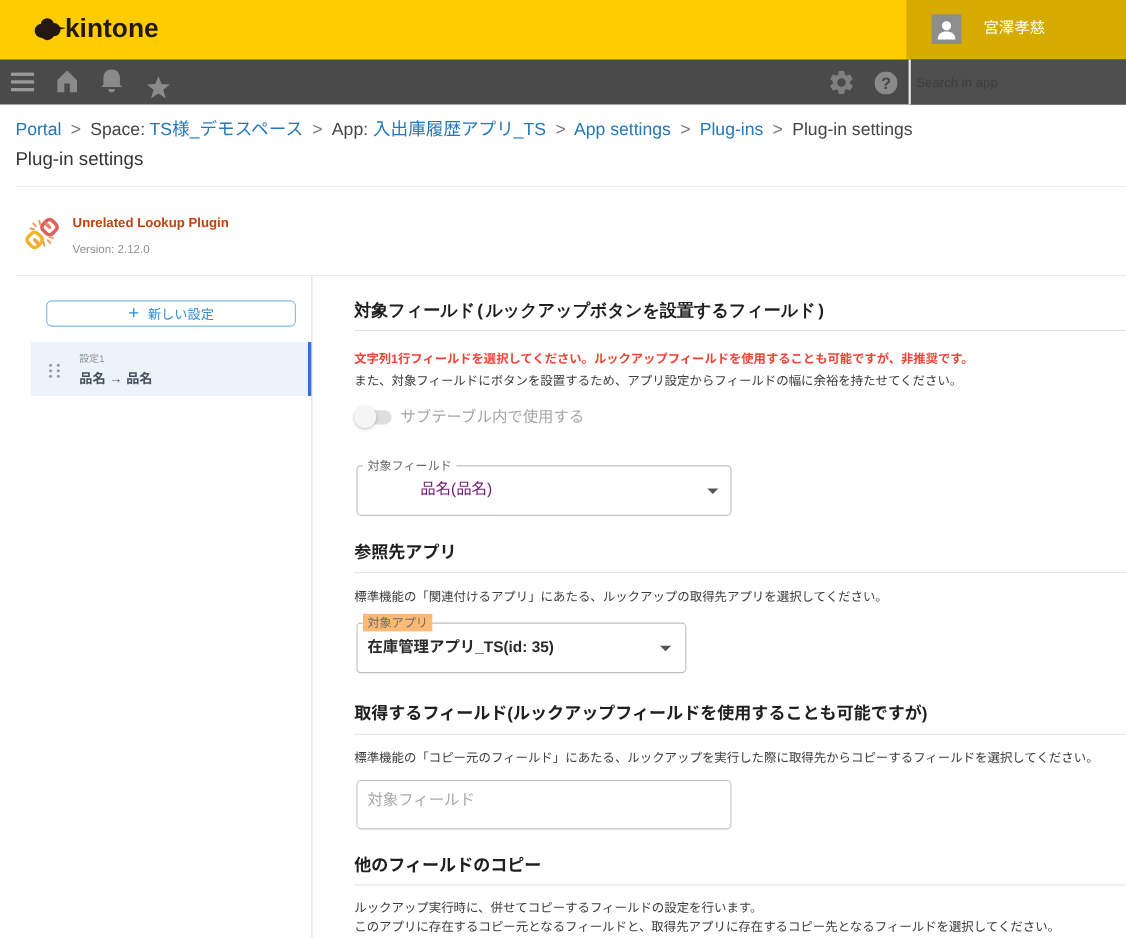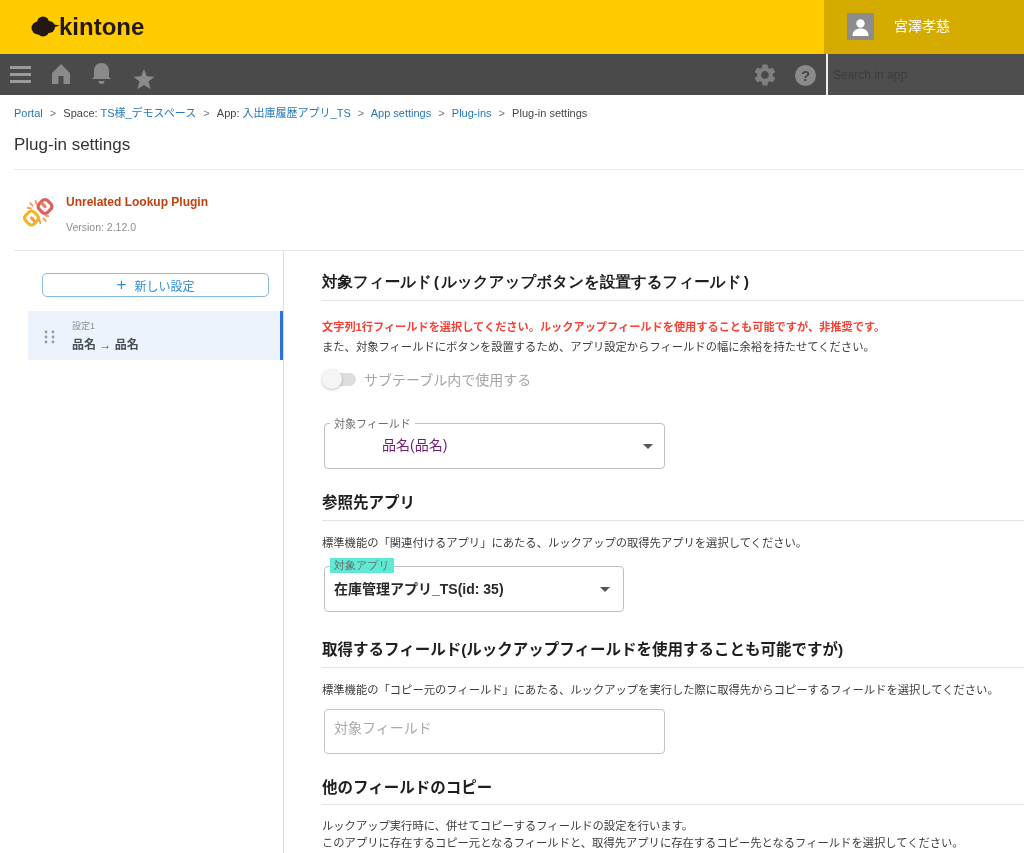--- a/index.html
+++ b/index.html
@@ -55,21 +55,21 @@
 </svg>
 
 <svg class="abs" style="left:795px;top:64.5px;" width="21" height="21" viewBox="0 0 21 21">
   <circle cx="10.5" cy="10.5" r="10.5" fill="#8a8a8a"></circle>
   <text x="10.5" y="15.5" text-anchor="middle" font-family="Liberation Sans, sans-serif" font-size="15" font-weight="bold" fill="#474747">?</text>
 </svg>
 
 <div class="abs" style="left:826px;top:54px;width:198px;height:41px;background:#4e4e4e;border-left:2px solid #ededed;"></div>
 <div class="abs" style="left:833px;top:68px;font-size:12px;color:#3c3c3c;">Search in app</div>
 
-<div class="abs" style="left:14px;top:104px;font-size:11px;color:#555;white-space:nowrap;">
+<div class="abs" style="left:14px;top:104px;font-size:16px;color:#555;white-space:nowrap;">
   <a style="color:#2577b9;text-decoration:none;">Portal</a>
   <span style="color:#777;padding:0 4px;">&gt;</span>
   <span style="color:#444;">Space:</span> <a style="color:#2577b9;text-decoration:none;">TS様_デモスペース</a>
   <span style="color:#777;padding:0 4px;">&gt;</span>
   <span style="color:#444;">App:</span> <a style="color:#2577b9;text-decoration:none;">入出庫履歴アプリ_TS</a>
   <span style="color:#777;padding:0 4px;">&gt;</span>
   <a style="color:#2577b9;text-decoration:none;">App settings</a>
   <span style="color:#777;padding:0 4px;">&gt;</span>
   <a style="color:#2577b9;text-decoration:none;">Plug-ins</a>
   <span style="color:#777;padding:0 4px;">&gt;</span>
@@ -138,21 +138,21 @@
 <div class="abs" style="left:324px;top:423px;width:341px;height:46px;border:1px solid #bfbfbf;border-radius:4px;"></div>
 <div class="abs" style="left:330px;top:415px;font-size:11px;color:#6b6b6b;background:#fff;padding:0 4px;">対象フィールド</div>
 <div class="abs" style="left:334px;top:434px;font-size:14px;color:#701a75;margin-left:48px;">品名(品名)</div>
 <div class="abs" style="left:643px;top:444px;width:0;height:0;border-left:5px solid transparent;border-right:5px solid transparent;border-top:5px solid #555;"></div>
 
 <div class="abs" style="left:322px;top:490px;font-size:15.5px;font-weight:bold;color:#1f1f1f;">参照先アプリ</div>
 <div class="abs" style="left:322px;top:520px;width:702px;height:1px;background:#e4e4e4;"></div>
 <div class="abs" style="left:322px;top:534px;font-size:11.3px;color:#3c3c3c;">標準機能の「関連付けるアプリ」にあたる、ルックアップの取得先アプリを選択してください。</div>
 
 <div class="abs" style="left:324px;top:566px;width:300px;height:46px;border:1px solid #bfbfbf;border-radius:4px;"></div>
-<div class="abs" style="left:330px;top:558px;font-size:11px;color:#6b6b6b;background:#5eead4;padding:0 4px;font-family:Liberation Mono, monospace;">対象アプリ</div>
+<div class="abs" style="left:330px;top:558px;font-size:11px;color:#6b6b6b;background:#fdba74;padding:0 4px;">対象アプリ</div>
 <div class="abs" style="left:334px;top:578px;font-size:14px;color:#2a2a2a;font-weight:bold;">在庫管理アプリ_TS(id: 35)</div>
 <div class="abs" style="left:600px;top:587px;width:0;height:0;border-left:5px solid transparent;border-right:5px solid transparent;border-top:5px solid #555;"></div>
 
 <div class="abs" style="left:322px;top:637px;font-size:15.5px;font-weight:bold;color:#1f1f1f;">取得するフィールド(ルックアップフィールドを使用することも可能ですが)</div>
 <div class="abs" style="left:322px;top:667px;width:702px;height:1px;background:#e4e4e4;"></div>
 <div class="abs" style="left:322px;top:681px;font-size:11.3px;color:#3c3c3c;">標準機能の「コピー元のフィールド」にあたる、ルックアップを実行した際に取得先からコピーするフィールドを選択してください。</div>
 
 <div class="abs" style="left:324px;top:709px;width:341px;height:45px;border:1px solid #c4c4c4;border-radius:4px;"></div>
 <div class="abs" style="left:334px;top:717px;font-size:14px;color:#a9a9a9;">対象フィールド</div>
 

